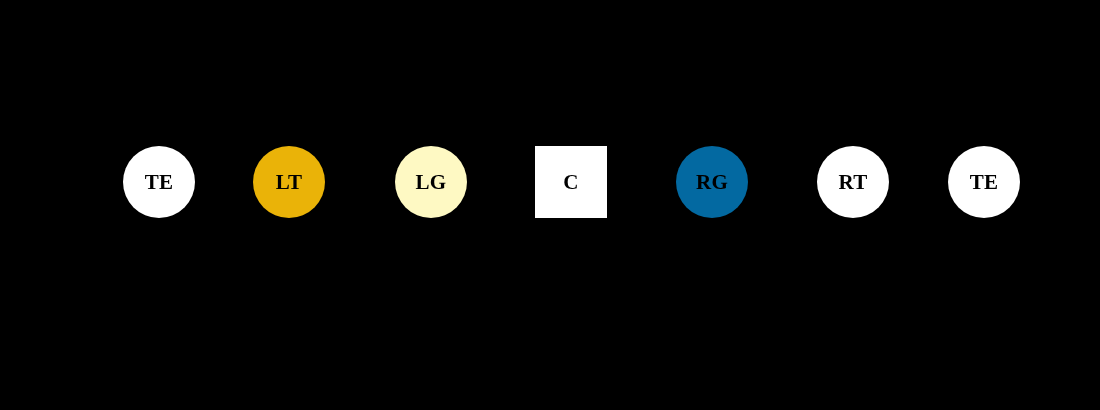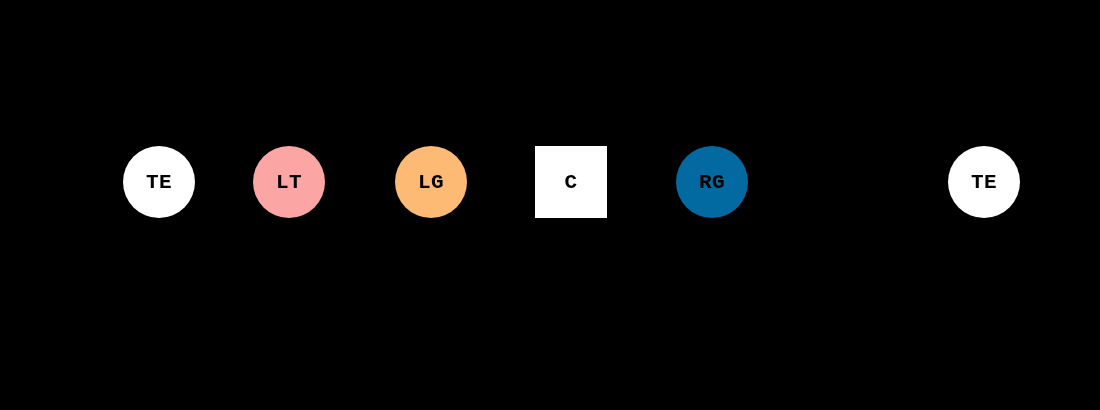--- a/index.html
+++ b/index.html
@@ -7,21 +7,21 @@
     margin: 0;
     padding: 0;
     background: #000000;
   }
   #field {
     position: relative;
     width: 1100px;
     height: 410px;
     background: #000000;
     overflow: hidden;
-    font-family: Liberation Mono, monospace;
+    font-family: Liberation Serif, serif;
   }
   .player {
     position: absolute;
     display: flex;
     align-items: center;
     justify-content: center;
     background: #ffffff;
     color: #000000;
     font-weight: bold;
     font-size: 21px;
@@ -41,28 +41,31 @@
     transform: translateY(-0.5px);
   }
 </style>
 </head>
 <body>
 
 <div id="field" style="width: 1100px; height: 410px; background: rgb(0, 0, 0);">
     <div class="player circle" style="width: 72px; height: 72px; left: 123px; top: 146px; background: rgb(255, 255, 255); color: rgb(0, 0, 0);">
       <span class="label">TE</span>
     </div>
-    <div class="player circle" style="width: 72px; height: 72px; left: 253px; top: 146px; background: #fca5a5; color: rgb(0, 0, 0);">
+    <div class="player circle" style="width: 72px; height: 72px; left: 253px; top: 146px; background: #eab308; color: rgb(0, 0, 0);">
       <span class="label">LT</span>
     </div>
-    <div class="player circle" style="width: 72px; height: 72px; left: 395px; top: 146px; background: #fdba74; color: rgb(0, 0, 0);">
+    <div class="player circle" style="width: 72px; height: 72px; left: 395px; top: 146px; background: #fef9c3; color: rgb(0, 0, 0);">
       <span class="label">LG</span>
     </div>
     <div class="player square" style="width: 72px; height: 72px; left: 535px; top: 146px; background: rgb(255, 255, 255); color: rgb(0, 0, 0);">
       <span class="label">C</span>
     </div>
     <div class="player circle" style="width: 72px; height: 72px; left: 676px; top: 146px; background: #0369a1; color: rgb(0, 0, 0);">
       <span class="label">RG</span>
     </div>
+    <div class="player circle" style="width: 72px; height: 72px; left: 817px; top: 146px; background: rgb(255, 255, 255); color: rgb(0, 0, 0);">
+      <span class="label">RT</span>
+    </div>
     <div class="player circle" style="width: 72px; height: 72px; left: 948px; top: 146px; background: rgb(255, 255, 255); color: rgb(0, 0, 0);">
       <span class="label">TE</span>
     </div>
   </div>
 
 </body></html>

